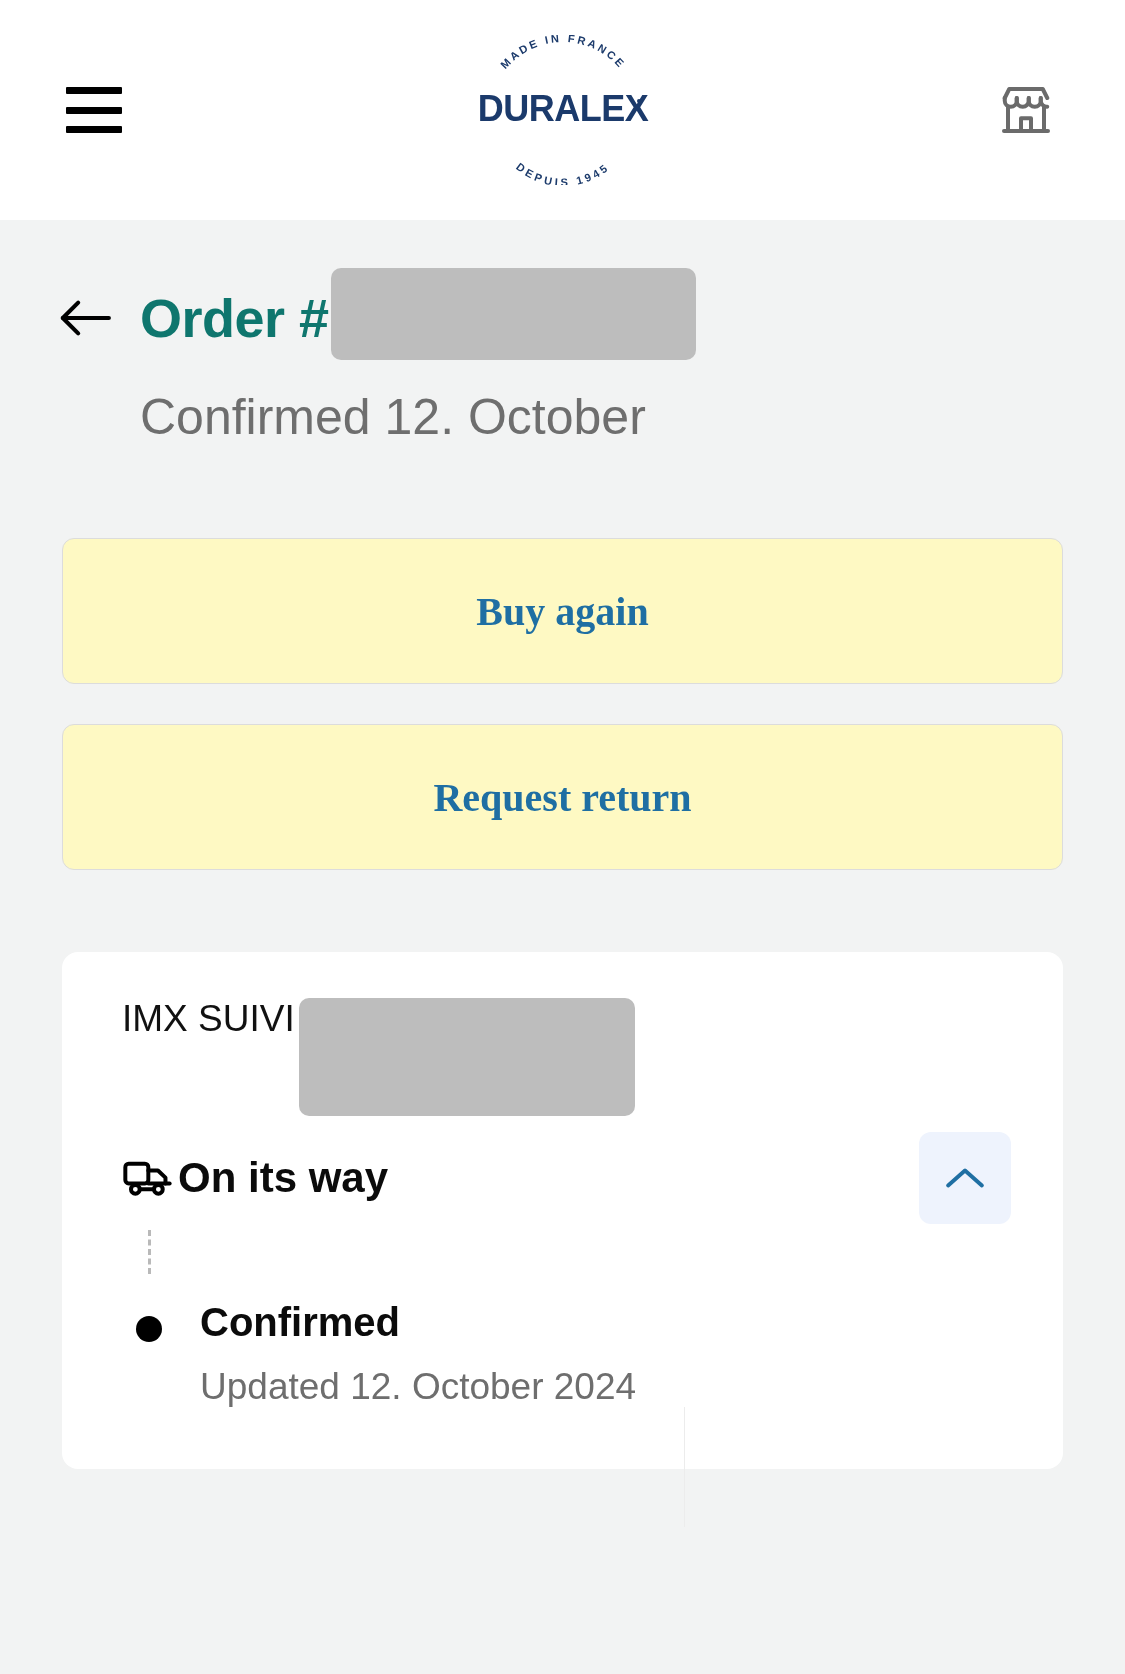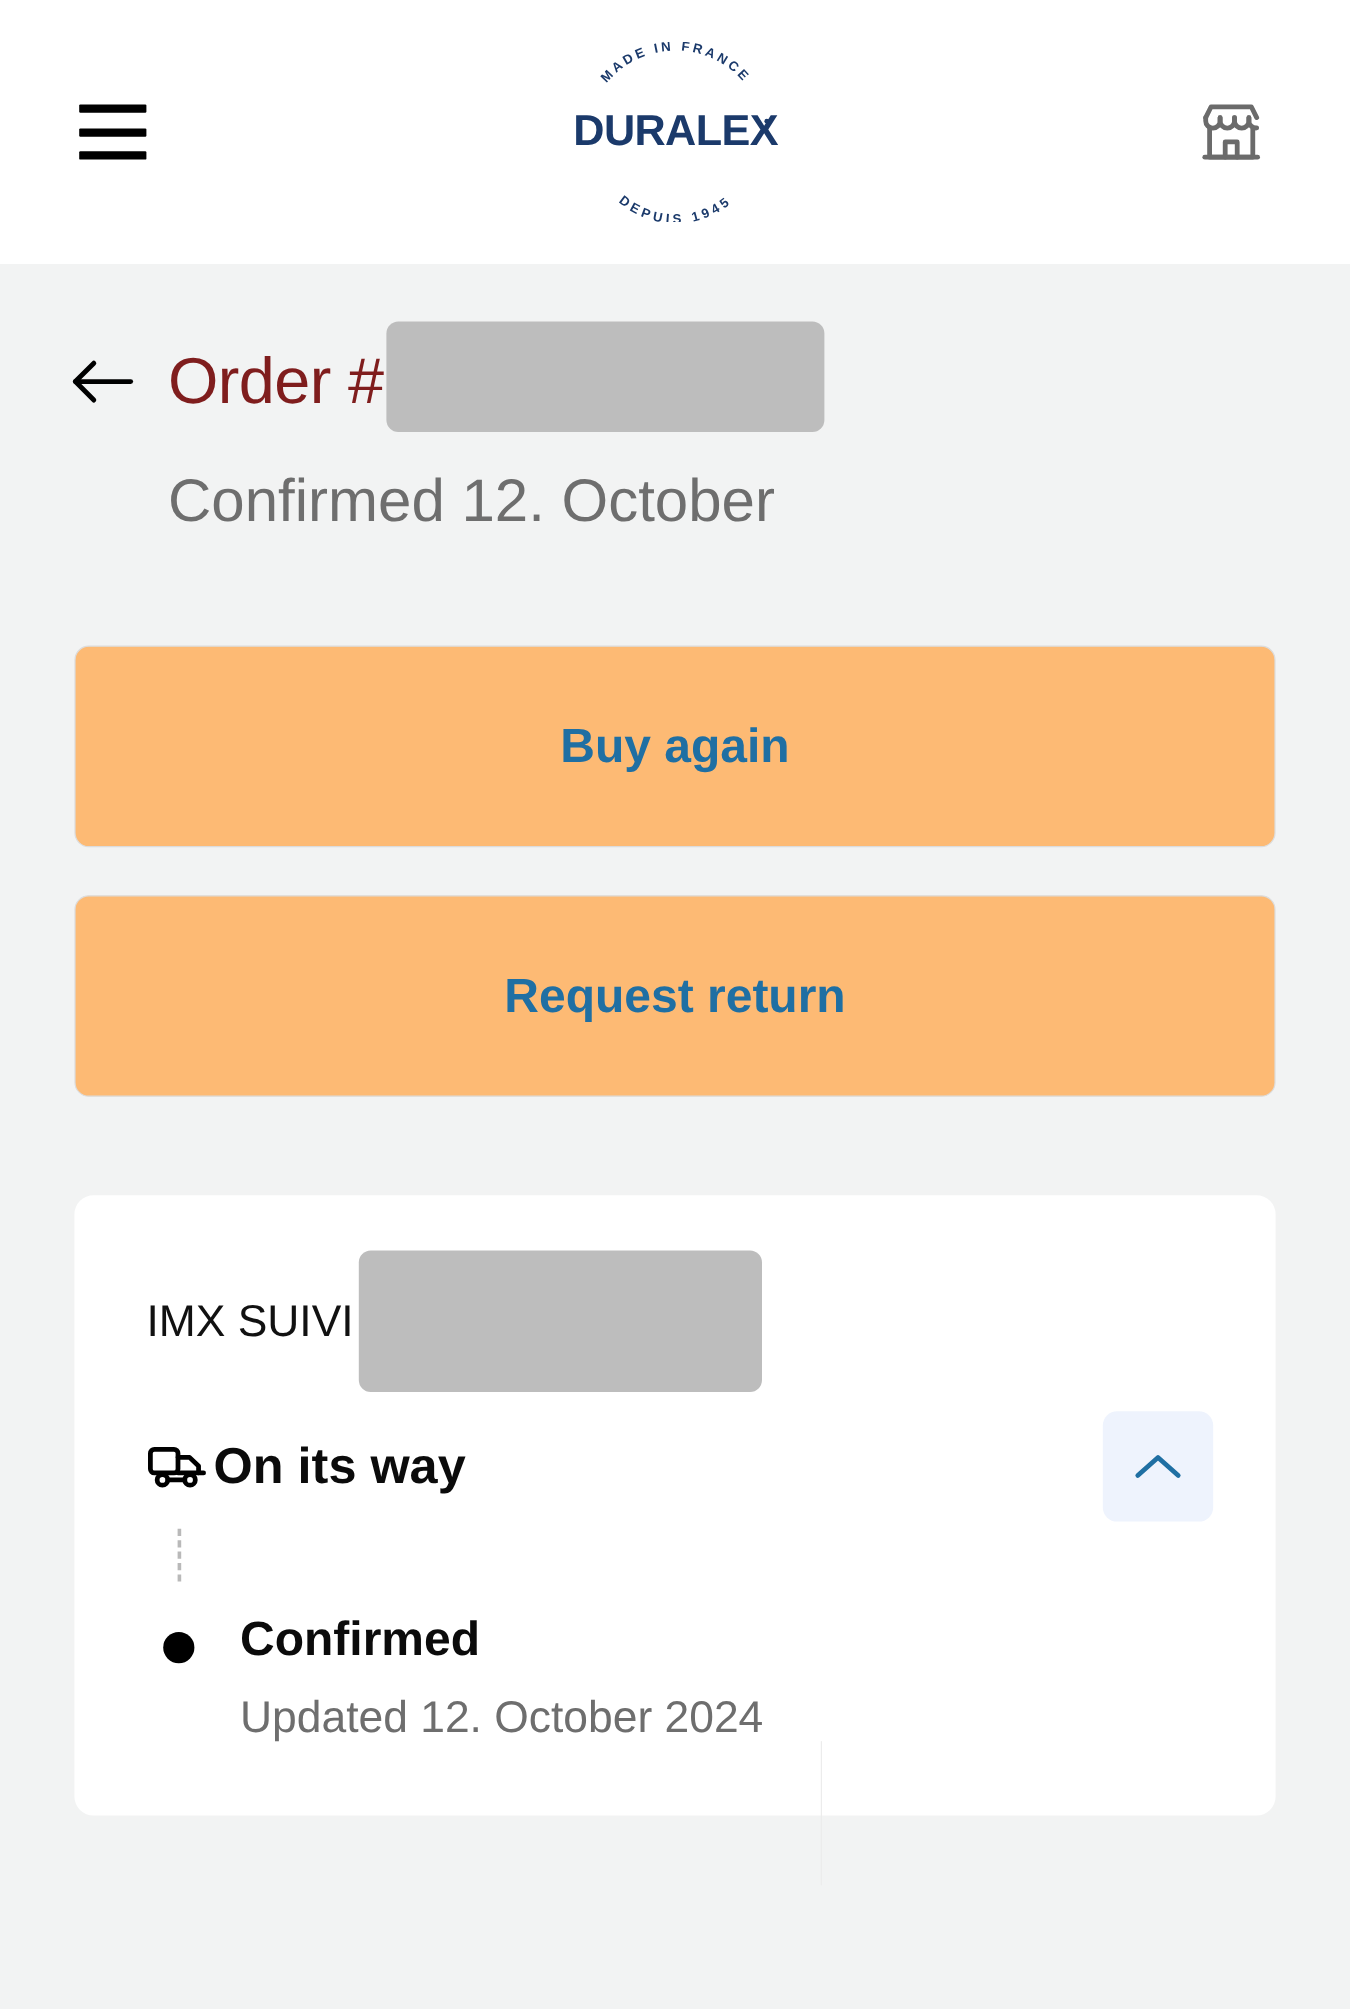--- a/index.html
+++ b/index.html
@@ -80,22 +80,22 @@
   .back-arrow {
     width: 58px;
     height: 44px;
     flex: none;
     cursor: pointer;
   }
   .order-title {
     display: flex;
     align-items: center;
     font-size: 54px;
-    font-weight: 400;
-    color: #7f1d1d;
+    font-weight: 700;
+    color: #0f766e;
     letter-spacing: -0.5px;
     line-height: 1;
   }
   .redact {
     background: #bdbdbd;
     border-radius: 10px;
     display: inline-block;
   }
   .redact-order {
     width: 365px;
@@ -112,47 +112,46 @@
     font-weight: 400;
   }
 
   
   .actions {
     margin-top: 92px;
     padding: 0 62px;
   }
   .action-btn {
     width: 100%;
-    height: 168px;
-    background: #fdba74;
+    height: 146px;
+    background: #fef9c3;
     border: 1.5px solid #dcdcdc;
     border-radius: 12px;
     display: flex;
     align-items: center;
     justify-content: center;
     font-size: 40px;
     font-weight: 700;
     color: #1f6fa3;
     cursor: pointer;
-    font-family: Liberation Sans, sans-serif;
+    font-family: Liberation Serif, serif;
   }
   .action-btn + .action-btn { margin-top: 40px; }
 
   
   .track-card {
     margin: 82px 62px 0 62px;
     background: #ffffff;
     border-radius: 16px;
     padding: 46px 60px 64px 60px;
     position: relative;
   }
 
   .carrier-row {
     display: flex;
-    align-items: center;
     font-size: 37px;
     color: #111111;
     min-height: 118px;
   }
   .carrier-name { white-space: nowrap; }
   .redact-track {
     width: 336px;
     height: 118px;
     margin-left: 4px;
   }

